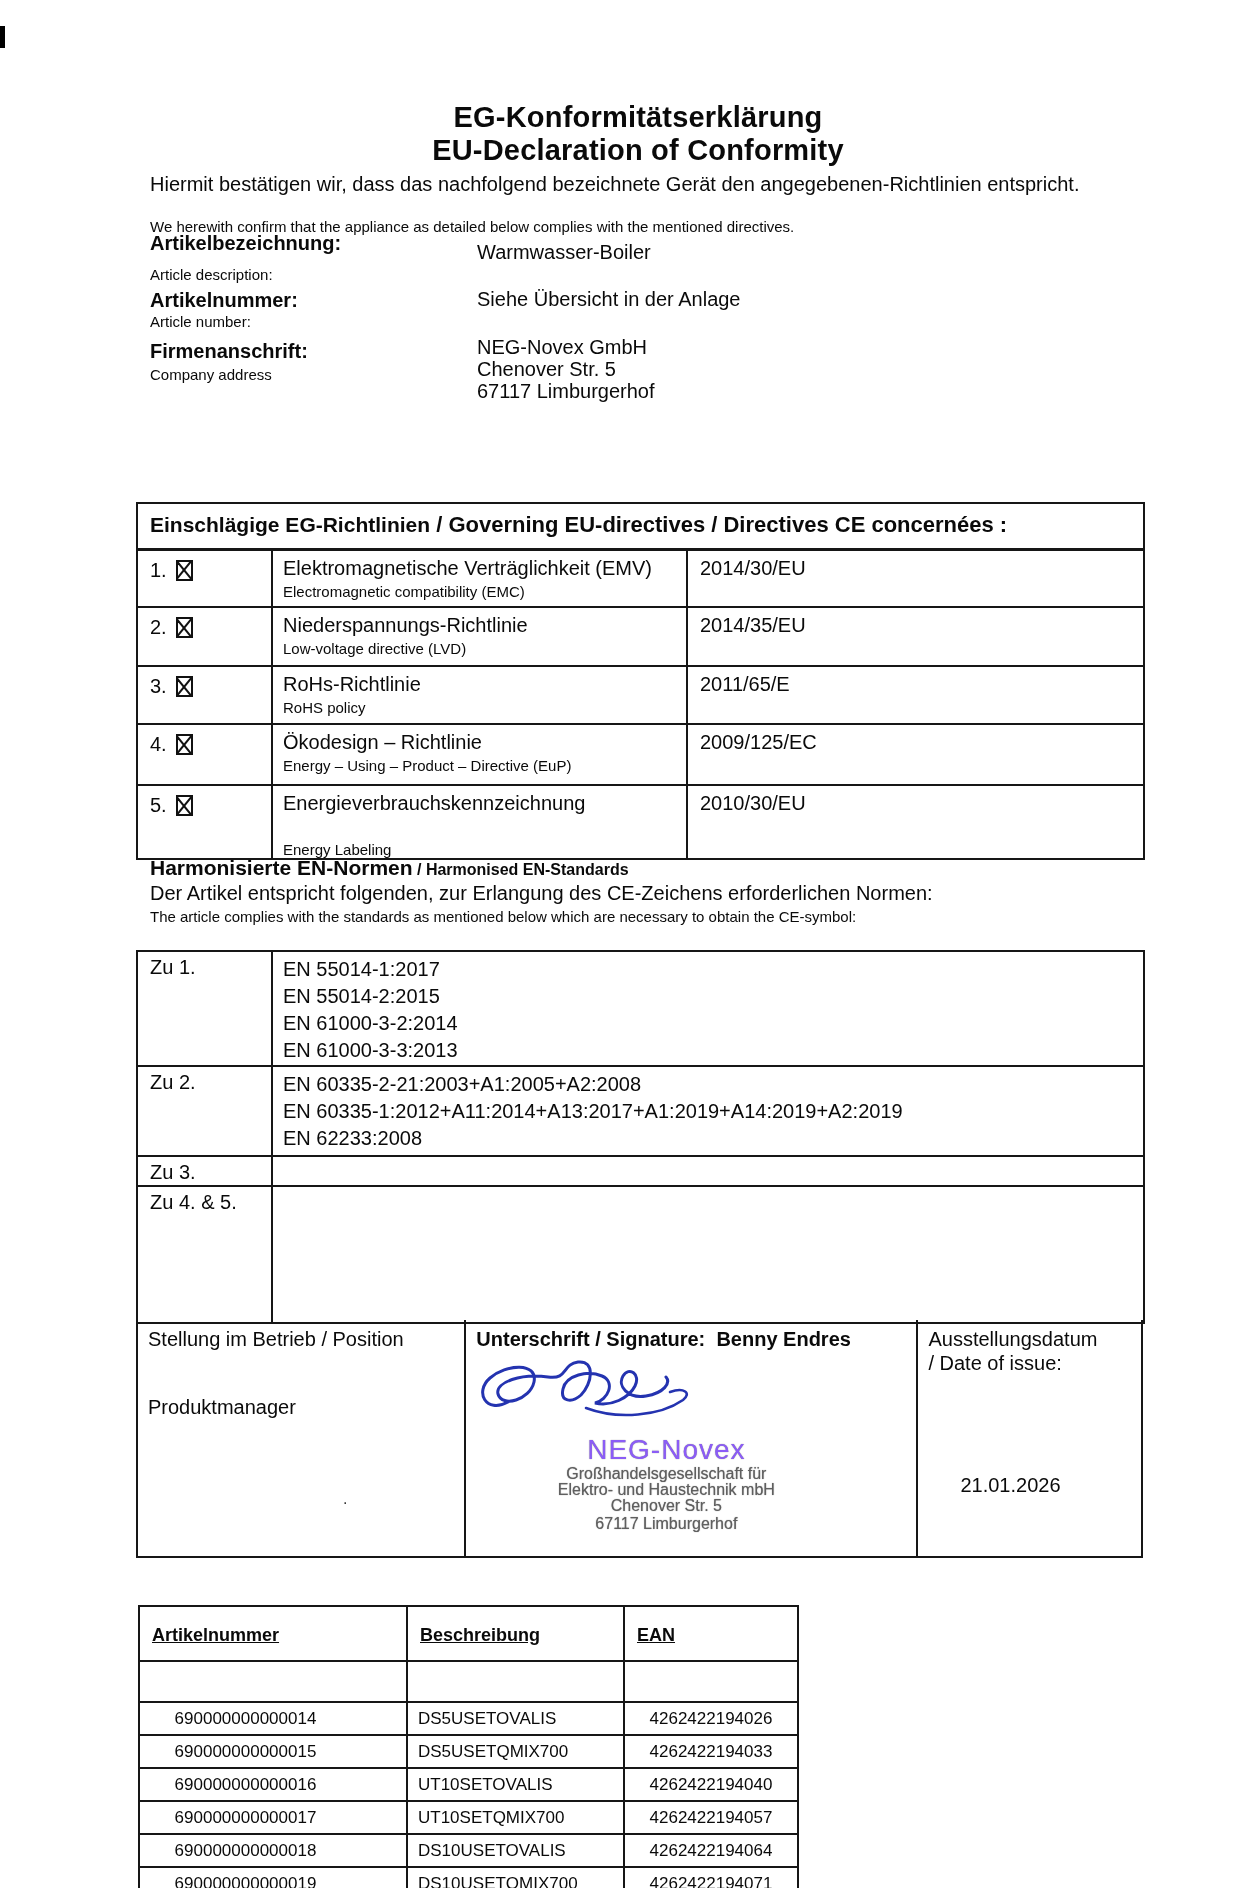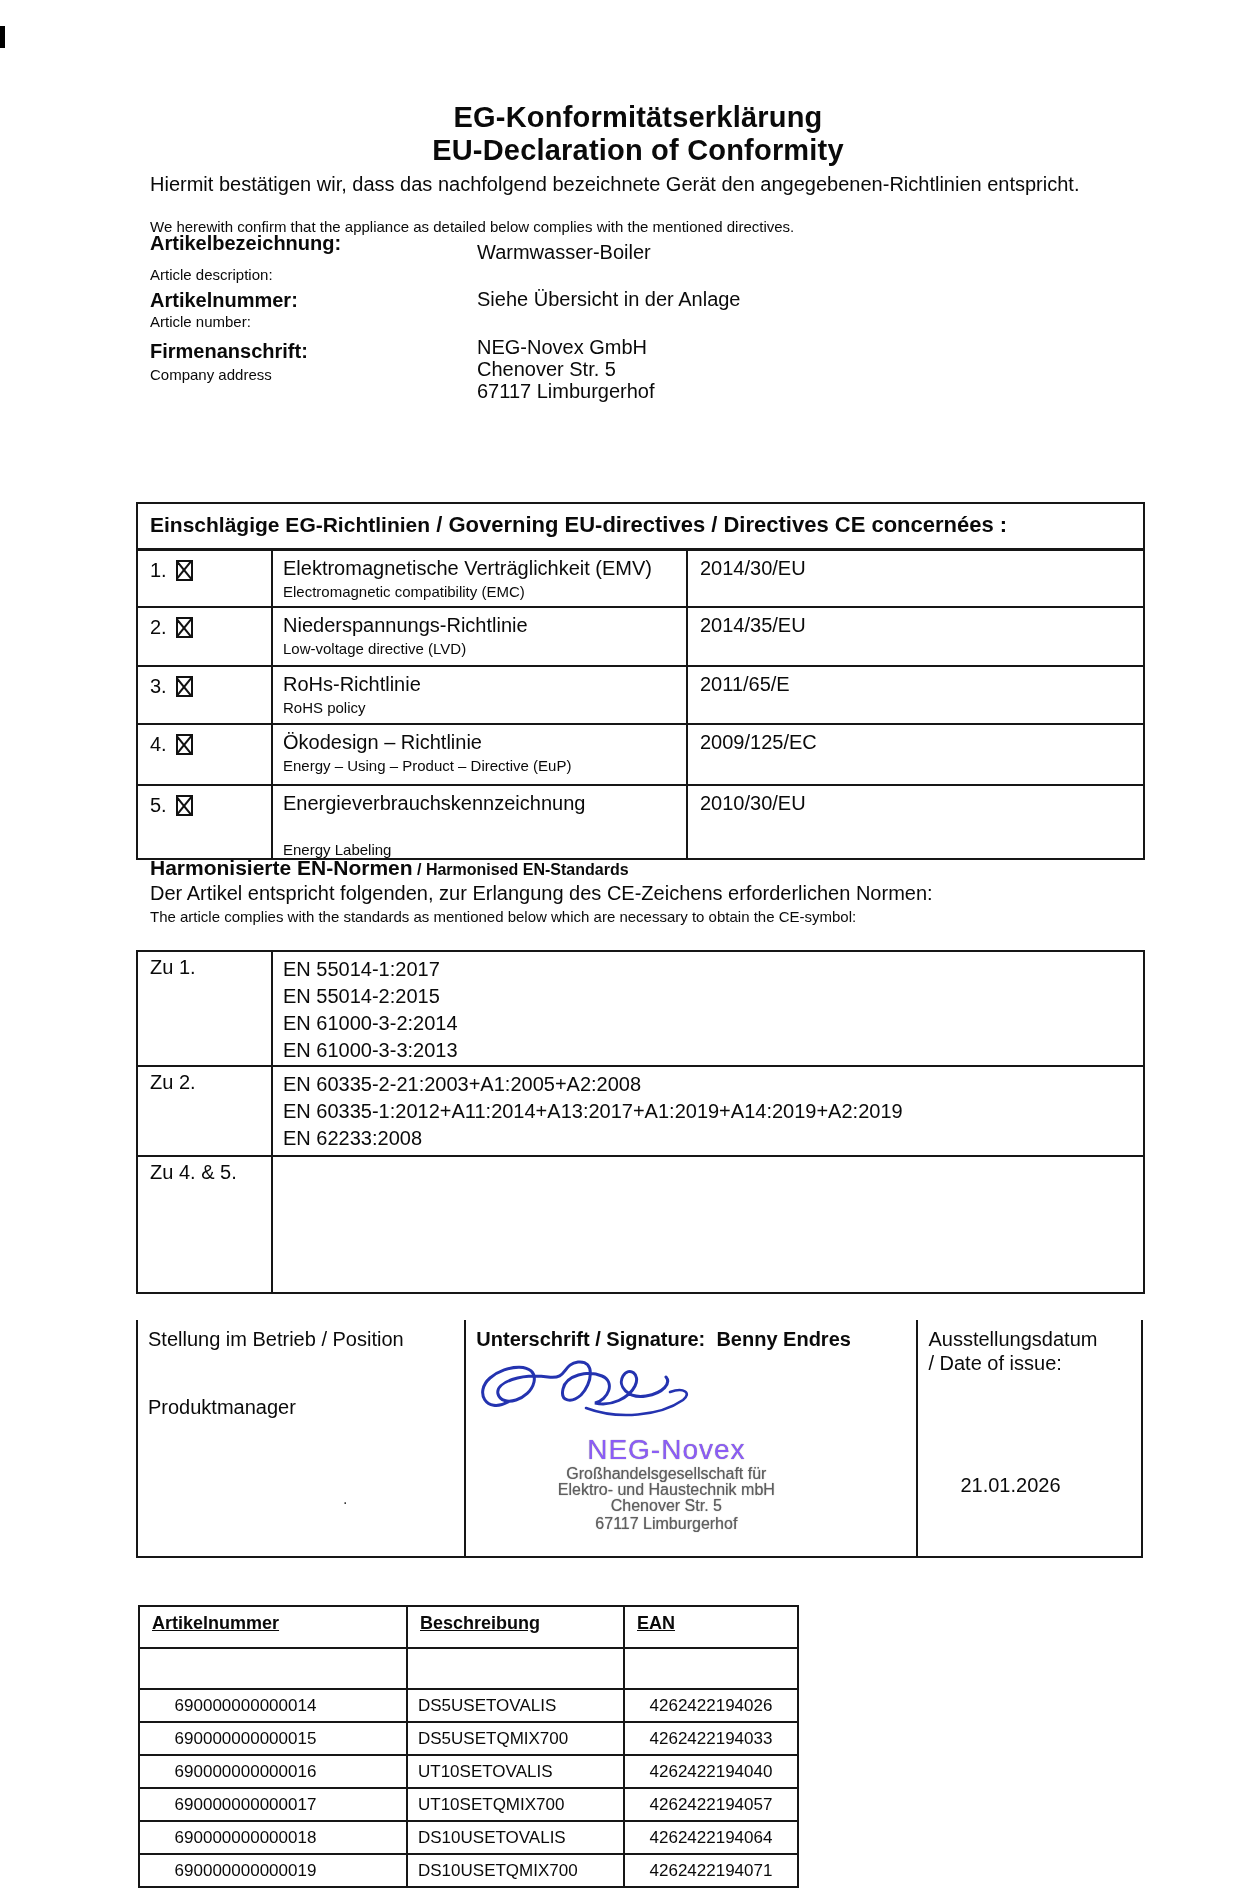--- a/index.html
+++ b/index.html
@@ -85,21 +85,21 @@
   .date-l1 { position:absolute; left:10px; top:8px;  font-size:20px; }
   .date-l2 { position:absolute; left:10px; top:32px; font-size:20px; }
   .date-value { position:absolute; left:42px; top:154px; font-size:20px; }
 
   
   table.arts {
     position:absolute; left:138px; top:1605px; width:659px;
     border-collapse:collapse; table-layout:fixed;
   }
   table.arts td, table.arts th { border:2px solid #161616; }
-  table.arts th { text-align:left; padding:6px 0 0 12px; height:42px; font-size:18px; vertical-align:top; }
+  table.arts th { text-align:left; padding:18px 0 0 12px; height:55px; font-size:18px; vertical-align:top; }
   table.arts th span { text-decoration:underline; }
   table.arts tr.spacer td { height:41px; }
   table.arts tr.datarow td { height:33px; font-size:17px; vertical-align:middle; }
   td.a-num  { text-align:center; padding-right:55px; }
   td.a-desc { padding-left:10px; }
   td.a-ean  { text-align:center; }
 </style>
 </head>
 <body>
 
@@ -230,20 +230,24 @@
         <div>EN 61000-3-3:2013</div>
       </td>
     </tr>
     <tr style="height:90px;">
       <td class="zlabel">Zu 2.</td>
       <td class="zlines">
         <div>EN 60335-2-21:2003+A1:2005+A2:2008</div>
         <div>EN 60335-1:2012+A11:2014+A13:2017+A1:2019+A14:2019+A2:2019</div>
         <div>EN 62233:2008</div>
       </td>
+    </tr>
+    <tr style="height:30px;">
+      <td class="zlabel">Zu 3.</td>
+      <td class="zlines"></td>
     </tr>
     <tr style="height:137px;">
       <td class="zlabel">Zu 4. &amp; 5.</td>
       <td class="zlines"></td>
     </tr>
   </tbody>
     </table>
 
   <div class="sig-table">
     <div class="sig-cell sig-cell1">

